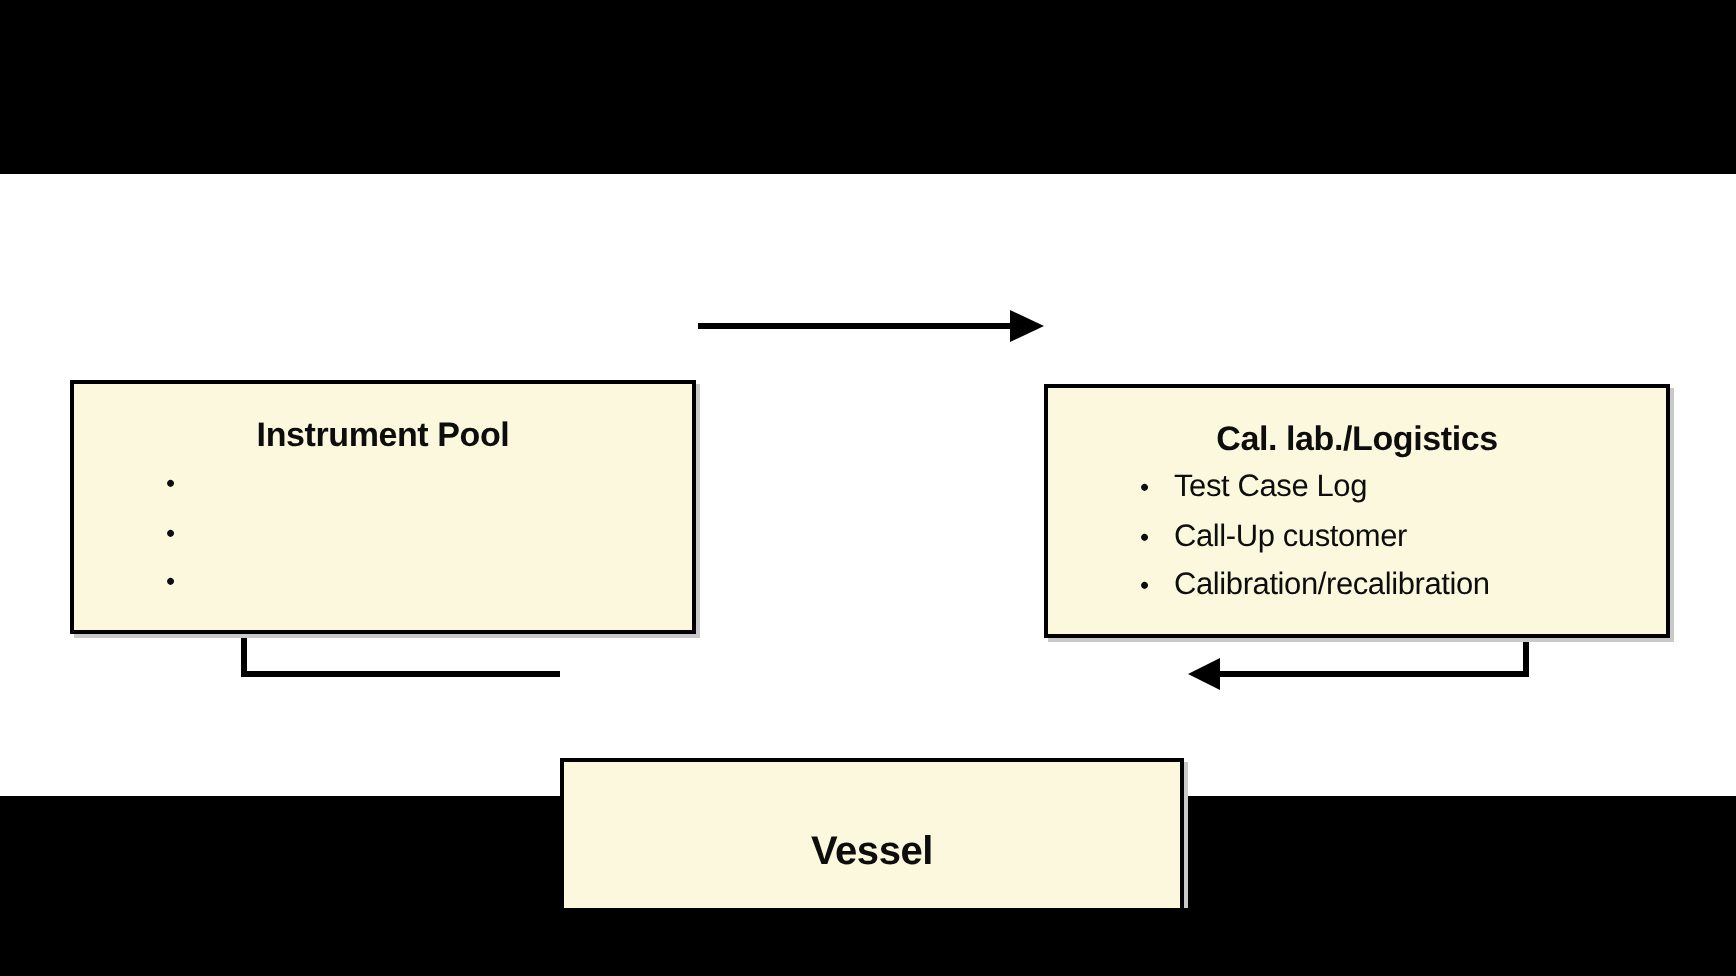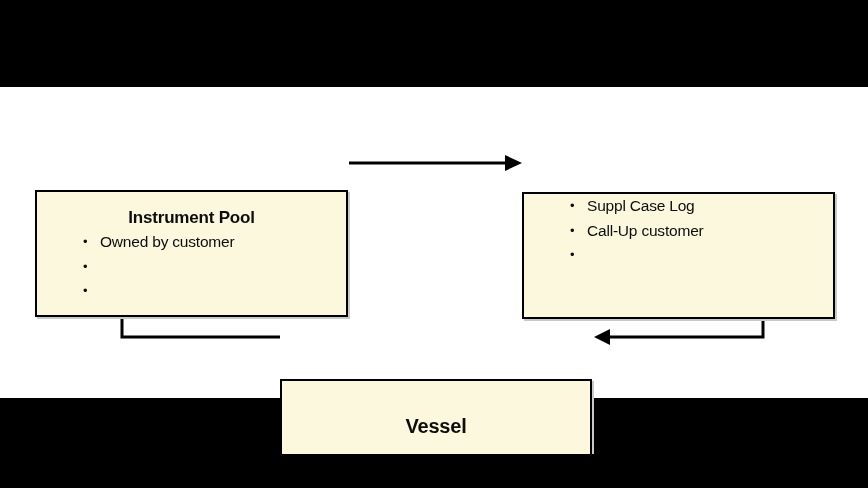--- a/index.html
+++ b/index.html
@@ -85,43 +85,44 @@
         <polyline points="280,337 122,337 122,246" fill="none" stroke="#000" stroke-width="3"></polyline>
         <polygon points="122,230 114,247 130,247" fill="#000"></polygon>
       </g>
     </svg>
 
     <div class="node node-instrument-pool">
       <div class="node-title">Instrument Pool</div>
       <ul class="node-bullets">
         <li>
           <span class="marker">•</span>
-          <span>Owned by customer</span>
         </li>
         <li>
           <span class="marker">•</span>
         </li>
         <li>
           <span class="marker">•</span>
         </li>
       </ul>
     </div>
 
     <div class="node node-cal-lab">
+      <div class="node-title">Cal. lab./Logistics</div>
       <ul class="node-bullets">
         <li>
           <span class="marker">•</span>
-          <span>Suppl Case Log</span>
+          <span>Test Case Log</span>
         </li>
         <li>
           <span class="marker">•</span>
           <span>Call-Up customer</span>
         </li>
         <li>
           <span class="marker">•</span>
+          <span>Calibration/recalibration</span>
         </li>
       </ul>
     </div>
 
     <div class="node node-vessel">
       <div class="node-title">Vessel</div>
     </div>
 
   </div>
 </div>

